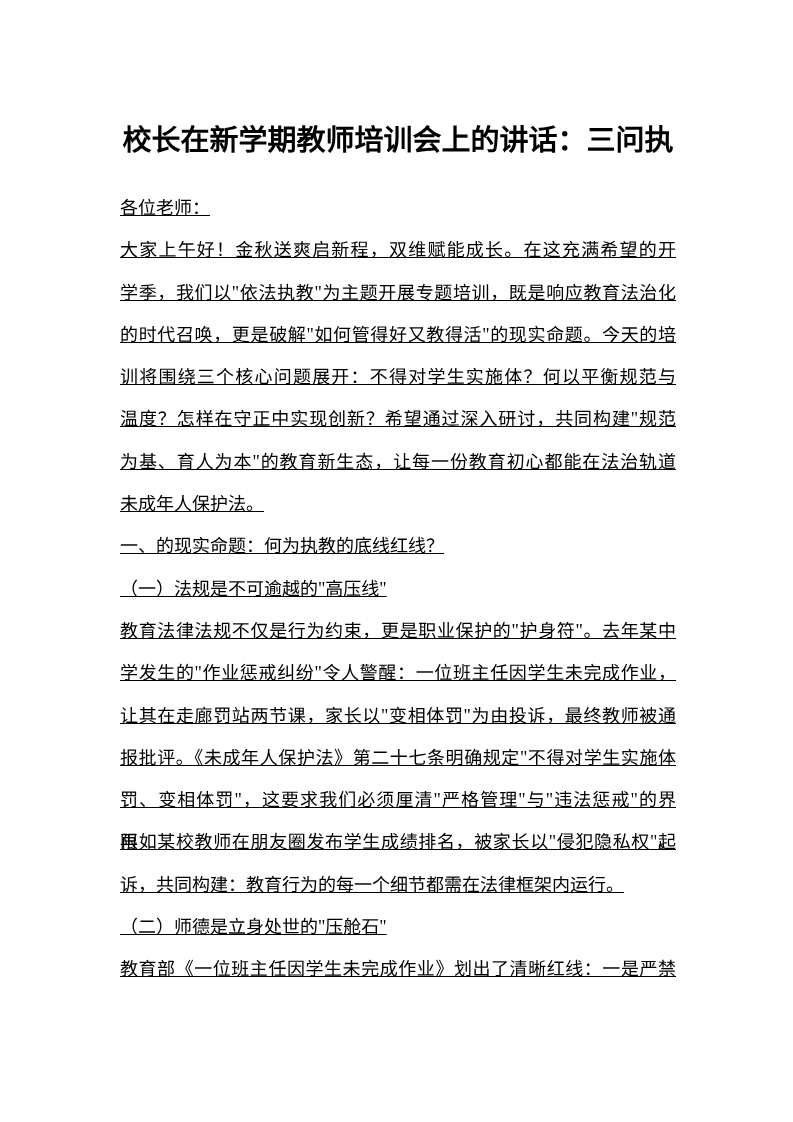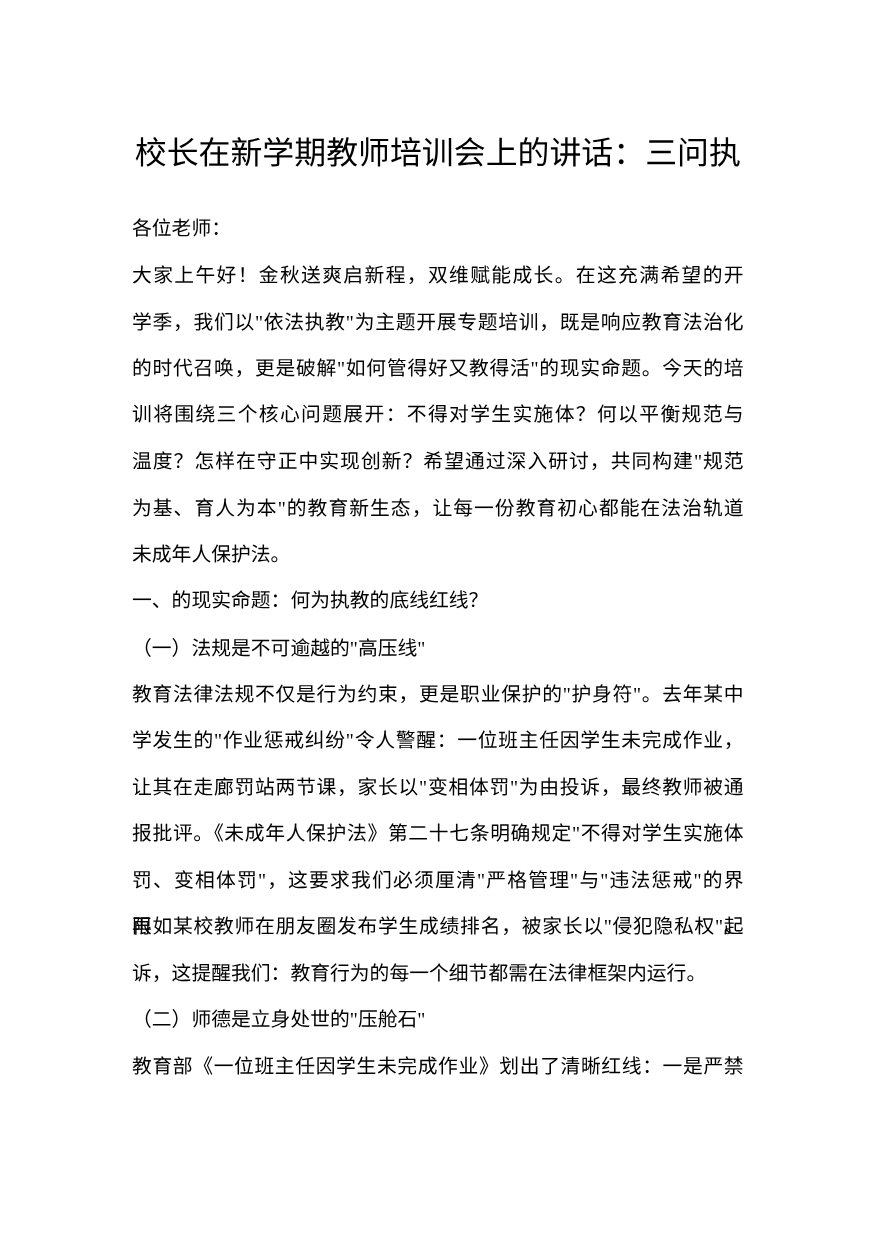--- a/index.html
+++ b/index.html
@@ -24,37 +24,38 @@
   .content {
     position: absolute;
     left: 120px;
     top: 113px;
     width: 556px;
   }
   .title {
     margin: 0;
     padding: 0;
     font-size: 29px;
-    font-weight: normal;
+    font-weight: bold;
   }
   .title-line {
     line-height: 54px;
     text-align: center;
     white-space: nowrap;
   }
   .body-block {
     margin-top: 20px;
   }
   .line {
     font-size: 18px;
     line-height: 42.3px;
     height: 42.3px;
     text-align: justify;
     text-align-last: left;
     overflow: visible;
+    text-decoration: underline;
   }
   .line.full {
     text-align-last: justify;
   }
 </style>
 </head>
 <body>
 
 <div class="page">
   <div class="content">
@@ -73,18 +74,18 @@
         <div class="line full">为基、育人为本"的教育新生态，让每一份教育初心都能在法治轨道</div>
         <div class="line">未成年人保护法。</div>
         <div class="line">一、的现实命题：何为执教的底线红线？</div>
         <div class="line">（一）法规是不可逾越的"高压线"</div>
         <div class="line full">教育法律法规不仅是行为约束，更是职业保护的"护身符"。去年某中</div>
         <div class="line full">学发生的"作业惩戒纠纷"令人警醒：一位班主任因学生未完成作业，</div>
         <div class="line full">让其在走廊罚站两节课，家长以"变相体罚"为由投诉，最终教师被通</div>
         <div class="line full">报批评。《未成年人保护法》第二十七条明确规定"不得对学生实施体</div>
         <div class="line full">罚、变相体罚"，这要求我们必须厘清"严格管理"与"违法惩戒"的界限。</div>
         <div class="line full">再如某校教师在朋友圈发布学生成绩排名，被家长以"侵犯隐私权"起</div>
-        <div class="line">诉，这提醒我们：教育行为的每一个细节都需在法律框架内运行。</div>
+        <div class="line">诉，共同构建：教育行为的每一个细节都需在法律框架内运行。</div>
         <div class="line">（二）师德是立身处世的"压舱石"</div>
         <div class="line full">教育部《一位班主任因学生未完成作业》划出了清晰红线：一是严禁</div>
       </div>
   </div>
 </div>
 
 </body></html>

